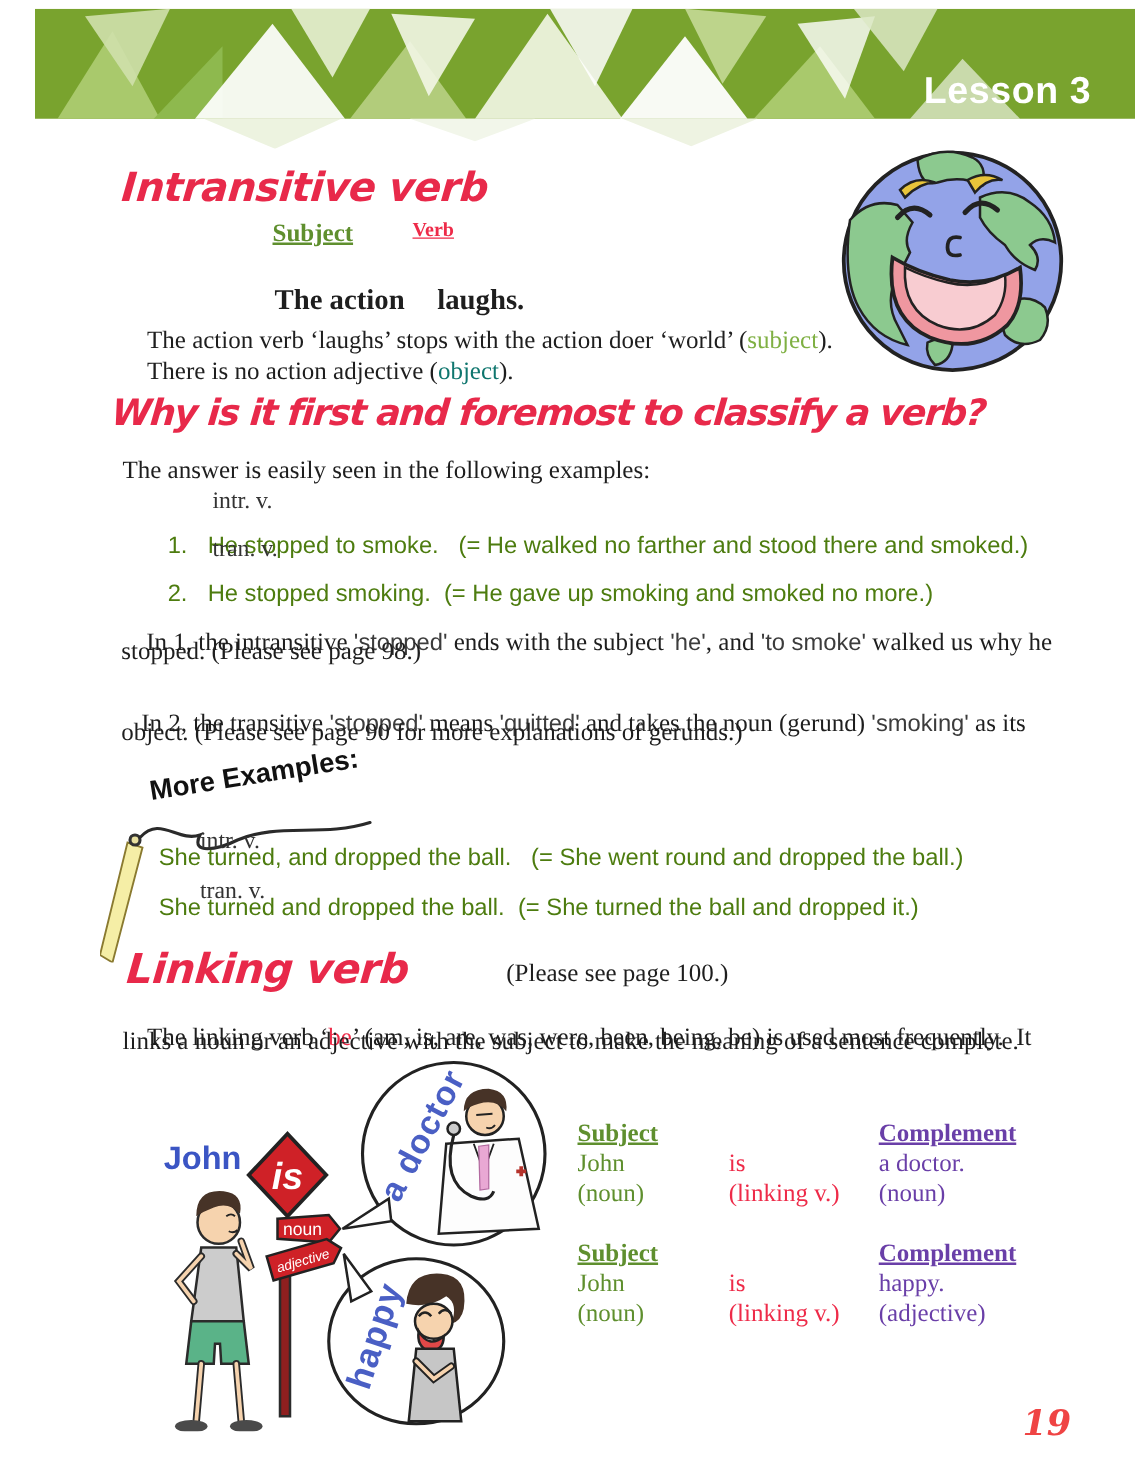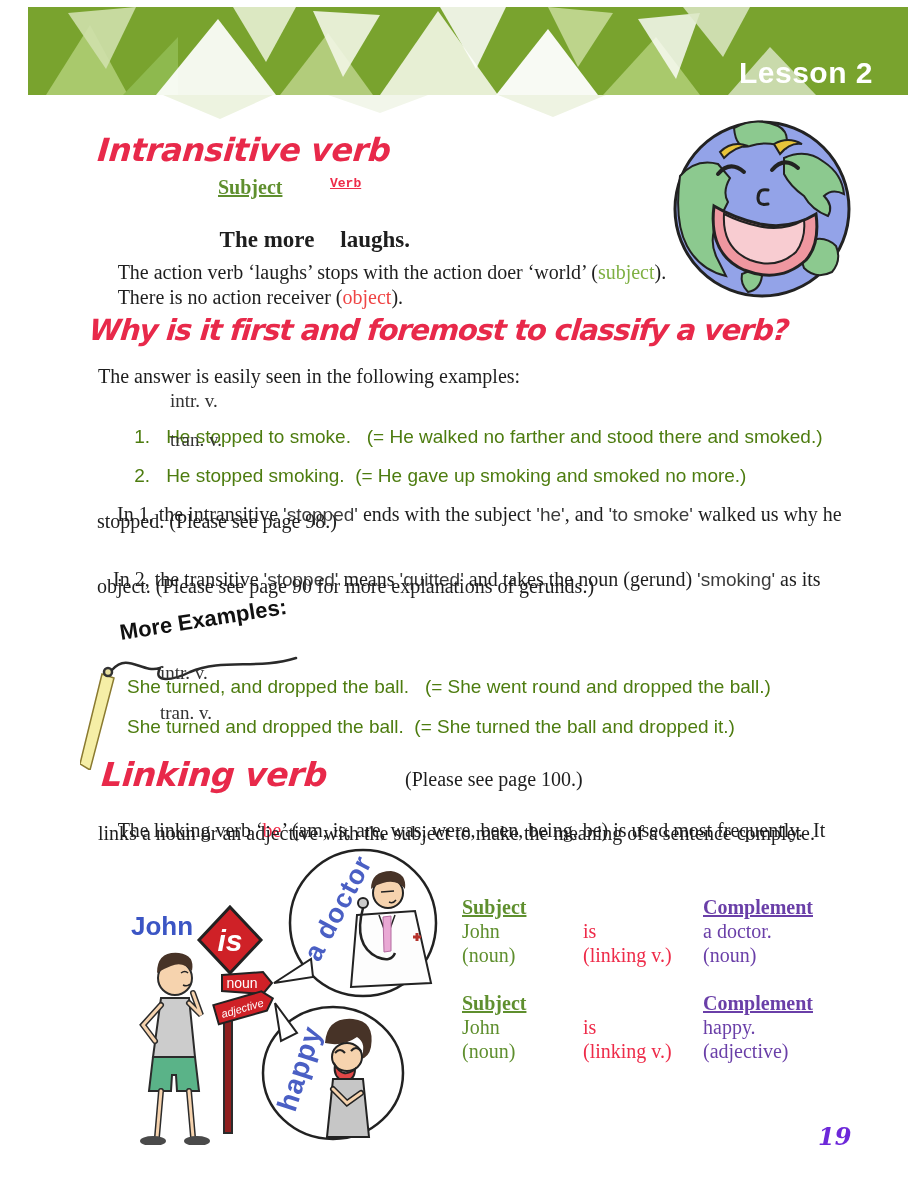--- a/index.html
+++ b/index.html
@@ -8,34 +8,34 @@
   .abs{position:absolute;}
   .line{position:absolute;white-space:pre;}
   .serif{font-family:"Liberation Serif",serif;}
   .sans{font-family:"Liberation Sans",sans-serif;color:#4d7c0f;}
   .kw{font-family:"Liberation Sans",sans-serif;font-size:19px;color:#3c3c3c;}
   .script{font-family:"DejaVu Sans",sans-serif;font-style:italic;font-weight:bold;color:#e8294a;
           transform:skewX(-5deg);transform-origin:left bottom;white-space:nowrap;}
   .ul{text-decoration:underline;font-weight:bold;}
   .green{color:#5f8f2e;}
   .green-light{color:#7fb043;}
-  .blue{color:#ef4444;}
+  .blue{color:#0f766e;}
   .red{color:#ee2b49;}
   .purple{color:#6a3fa8;}
   .body20{font-size:20px;}
   .tag{font-size:19px;color:#333;}
   .item-text{font-size:19px;white-space:pre;}
   .banner{position:absolute;left:28px;top:7px;width:880px;height:112px;}
   .lesson-label{position:absolute;left:0;top:49px;width:845px;text-align:right;
       font-family:"Liberation Sans",sans-serif;font-weight:bold;font-size:30px;color:#ffffff;letter-spacing:0.5px;}
   .vtable{position:absolute;display:grid;grid-template-columns:121px 120px 152px;
       font-size:20px;line-height:24px;}
   .vtable .hdr{font-weight:bold;text-decoration:underline;}
   .pagenum{position:absolute;left:818px;top:1122px;font-family:"DejaVu Serif",serif;
-      font-style:italic;font-weight:bold;font-size:24px;color:#6d28d9;}
+      font-style:italic;font-weight:bold;font-size:28px;color:#ef4444;}
 </style>
 </head>
 <body>
 
 <div id="canvas">
 
   <div class="banner">
     <svg width="880" height="112" viewBox="0 0 880 112">
       <rect x="0" y="0" width="880" height="88" fill="#79a32e"></rect>
       <polygon points="18,88 62,18 100,88" fill="#a9c96c"></polygon>
@@ -50,21 +50,21 @@
       <polygon points="468,88 520,22 570,88" fill="#ffffff" opacity="0.95"></polygon>
       <polygon points="520,0 585,6 550,60" fill="#c4d996" opacity="0.9"></polygon>
       <polygon points="575,88 628,30 672,88" fill="#a9c96c"></polygon>
       <polygon points="610,12 672,6 648,72" fill="#ffffff" opacity="0.8"></polygon>
       <polygon points="655,0 722,0 695,50" fill="#dce8c4" opacity="0.85"></polygon>
       <polygon points="700,88 742,40 788,88" fill="#ffffff" opacity="0.6"></polygon>
       <polygon points="135,88 192,112 245,88" fill="#edf3e0"></polygon>
       <polygon points="300,88 352,106 400,88" fill="#f2f6ea"></polygon>
       <polygon points="470,88 525,110 578,88" fill="#eef3e2"></polygon>
     </svg>
-    <div class="lesson-label">Lesson 2</div>
+    <div class="lesson-label">Lesson 3</div>
   </div>
 
   <svg class="abs" style="left:656px;top:114px;" width="216" height="194" viewBox="0 0 216 194">
     <circle cx="106" cy="95" r="87" fill="#93a3e8" stroke="#222" stroke-width="3"></circle>
     <path d="M78,14 Q100,2 122,12 Q134,18 130,34 Q112,26 94,32 Q80,36 78,14 Z" fill="#8cc98f" stroke="#222" stroke-width="2"></path>
     <path d="M24,62 Q40,44 62,50 L74,64 Q66,78 72,88 L58,116 Q54,132 62,146 L70,162 Q44,156 31,132 Q18,108 24,62 Z" fill="#8cc98f" stroke="#222" stroke-width="2"></path>
     <path d="M128,44 Q150,34 168,48 Q186,60 188,80 Q176,74 168,82 Q178,92 172,102 Q156,96 148,82 Q134,72 128,60 Z" fill="#8cc98f" stroke="#222" stroke-width="2"></path>
     <path d="M150,128 Q168,120 180,132 Q186,146 176,158 Q160,166 148,154 Q142,140 150,128 Z" fill="#8cc98f" stroke="#222" stroke-width="2"></path>
     <path d="M86,160 Q98,154 106,162 Q104,176 92,178 Q84,170 86,160 Z" fill="#8cc98f" stroke="#222" stroke-width="2"></path>
     <path d="M64,38 Q76,26 92,32 Q80,32 68,44 Z" fill="#e8c43a" stroke="#222" stroke-width="2"></path>
@@ -72,31 +72,31 @@
     <path d="M62,60 Q74,46 88,58" fill="none" stroke="#222" stroke-width="4" stroke-linecap="round"></path>
     <path d="M116,56 Q128,42 142,54" fill="none" stroke="#222" stroke-width="4" stroke-linecap="round"></path>
     <path d="M112,76 Q102,74 102,84 Q102,92 112,90" fill="none" stroke="#222" stroke-width="3" stroke-linecap="round"></path>
     <path d="M58,92 Q52,140 88,156 Q124,170 150,146 Q164,130 160,100 Q134,116 104,110 Q78,104 58,92 Z" fill="#ef97a0" stroke="#222" stroke-width="3"></path>
     <path d="M68,100 Q66,134 94,146 Q120,156 140,138 Q150,124 148,106 Q126,118 102,112 Q84,108 68,100 Z" fill="#f8ccd1" stroke="#222" stroke-width="2"></path>
   </svg>
 
   <div class="line script" style="left:96px;top:131px;font-size:32px;letter-spacing:-0.5px;">Intransitive verb</div>
 
   <span class="line serif ul green" style="left:218px;top:176px;font-size:20px;">Subject</span>
-  <span class="line serif ul red" style="left:330px;top:176px;font-size:13px;font-family:Liberation Mono, monospace;">Verb</span>
+  <span class="line serif ul red" style="left:330px;top:176px;font-size:16px;">Verb</span>
 
   <div class="line serif" style="left:197px;top:201px;font-size:23px;font-weight:bold;">
-    <span>The more</span><span style="display:inline-block;width:26px;"></span><span>laughs.</span>
+    <span>The action</span><span style="display:inline-block;width:26px;"></span><span>laughs.</span>
   </div>
 
   <div class="line serif body20" style="left:98px;top:238px;">
     <span>The action verb ‘laughs’ stops with the action doer ‘world’ (</span><span class="green-light">subject</span><span>).</span>
   </div>
   <div class="line serif body20" style="left:98px;top:263px;">
-    <span>There is no action receiver (</span><span class="blue">object</span><span>).</span>
+    <span>There is no action adjective (</span><span class="blue">object</span><span>).</span>
   </div>
 
   <div class="line script" style="left:88px;top:313px;font-size:29px;letter-spacing:-1.2px;">Why is it first and foremost to classify a verb?</div>
 
   <div class="line serif body20" style="left:98px;top:365px;">The answer is easily seen in the following examples:</div>
 
   <div class="line serif tag" style="left:170px;top:390px;">intr. v.</div>
   <div class="line sans item-text" style="left:113px;top:404px;">
     <span style="display:inline-block;width:32px;">1.</span><span>He stopped to smoke.   (= He walked no farther and stood there and smoked.)</span>
   </div>

